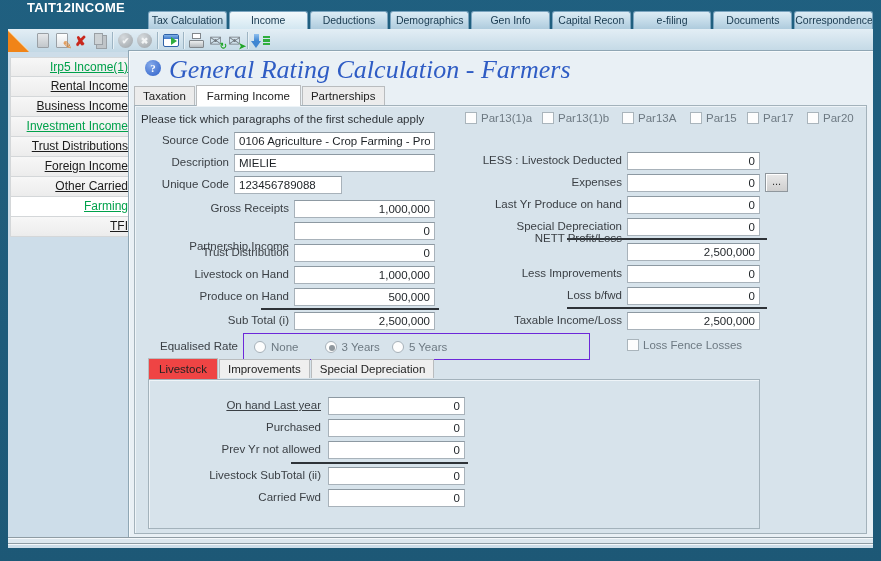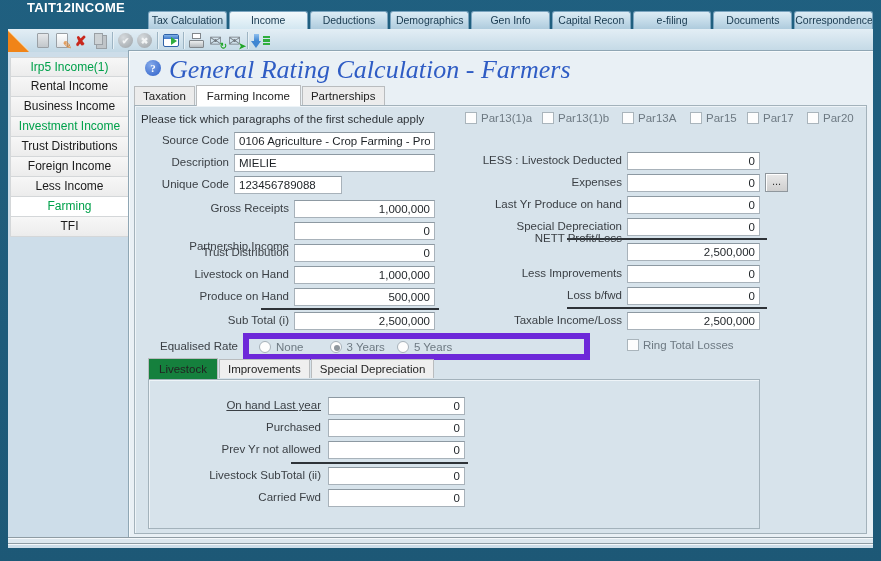--- a/index.html
+++ b/index.html
@@ -65,23 +65,23 @@
   .imp-arrow::before { content: ""; position: absolute; left: 2px; top: 0; width: 5px; height: 7px;
                        background: linear-gradient(#8fc0ef, #3f86d2); }
   .imp-arrow::after { content: ""; position: absolute; left: -1px; top: 7px; width: 0; height: 0;
                       border-left: 5.5px solid transparent; border-right: 5.5px solid transparent;
                       border-top: 7px solid #3f86d2; }
   .imp-bars { display: inline-flex; flex-direction: column; gap: 1px; }
   .imp-bars i { width: 7px; height: 2.5px; background: #2fae3e; }
 
   
   .sidebar { position: absolute; left: 2px; top: 28px; width: 119px; }
-  .side-item { height: 20px; line-height: 19px; text-align: center; font-size: 12px;
+  .side-item { height: 20px; line-height: 19px; text-align: right; font-size: 12px;
                color: #1b1b1b; background: linear-gradient(#f7f7f7, #ececec);
-               border: 1px solid #d4d7d9; border-top: none; cursor: pointer; }
+               border: 1px solid #d4d7d9; border-top: none; cursor: pointer; text-decoration: underline; }
   .side-item:first-child { border-top: 1px solid #d4d7d9; }
   .side-item.green { color: #00a14b; }
   .side-item.selected { background: #ffffff; }
 
   
   .main-panel { position: absolute; left: 120px; top: 21px; width: 745px; height: 487px;
                 background: #e9f0f5; border-left: 1px solid #8fa6b4; border-top: 1px solid #8fa6b4;
                 box-shadow: inset 1px 1px 0 #f6fafc; }
   .help-badge { position: absolute; left: 16px; top: 9px; width: 16px; height: 16px;
                 border-radius: 50%; background: radial-gradient(circle at 35% 30%, #84a9ea, #2c5fc8);
@@ -106,33 +106,33 @@
          background: #fff; border: 1px solid #a8b2ba; border-top-color: #8d99a2;
          padding: 0 4px; font-family: "Liberation Sans", sans-serif; }
   .fld.num { text-align: right; }
   .fld.txt { text-align: left; white-space: nowrap; overflow: hidden; }
   .sumline { position: absolute; height: 2px; background: #2e3338; }
 
   .cbx { position: absolute; display: flex; align-items: center; gap: 4px;
          font-size: 11.5px; color: #6d7982; }
   .cbx .box { width: 12px; height: 12px; background: #fdfdfd; border: 1px solid #aab5bc; }
 
-  .eq-group { position: absolute; border: 6px solid #6d28d9; background: transparent;
+  .eq-group { position: absolute; border: 1px solid #6d28d9; background: transparent;
               display: flex; align-items: center; font-size: 11.5px; color: #6d7982; }
   .radio { width: 12px; height: 12px; border-radius: 50%; background: #fdfdfd;
            border: 1px solid #a6b1b9; display: inline-block; position: relative;
            margin-right: 5px; flex: none; }
   .radio.sel::after { content: ""; position: absolute; left: 3px; top: 3px; width: 6px;
                       height: 6px; border-radius: 50%; background: #8f979d; }
   .ropt { display: inline-flex; align-items: center; }
 
   .btabs { position: absolute; display: flex; align-items: flex-end; }
   .btab { font-size: 11.5px; color: #222; background: #efefef; border: 1px solid #b9bcbe;
           border-bottom: none; padding: 3px 8px; margin-right: 1px; cursor: pointer; }
-  .btab.active { background: #15803d; padding: 4px 10px; margin-bottom: -1px; z-index: 2;
+  .btab.active { background: #ef4444; padding: 4px 10px; margin-bottom: -1px; z-index: 2;
                  position: relative; }
   .lv-panel { position: absolute; border: 1px solid #a3b2bb; background: #d7e3eb;
               box-shadow: inset 1px 1px 0 #eef4f8; }
 
   .ellipsis-btn { position: absolute; width: 23px; height: 19px; background:
                   linear-gradient(#e9e9e9, #cfcfcf); border: 1px solid #8f979d;
                   font-size: 11px; color: #333; text-align: center; line-height: 15px;
                   box-shadow: inset 1px 1px 0 #fff; cursor: pointer; }
 
   .groove { position: absolute; left: 0; top: 508px; width: 100%; height: 7px;
@@ -210,21 +210,21 @@
         </span>
     </div>
 
     <div class="sidebar">
       <div class="side-item green">Irp5 Income(1)</div>
       <div class="side-item">Rental Income</div>
       <div class="side-item">Business Income</div>
       <div class="side-item green">Investment Income</div>
       <div class="side-item">Trust Distributions</div>
       <div class="side-item">Foreign Income</div>
-      <div class="side-item">Less Income</div>
+      <div class="side-item">Other Carried</div>
       <div class="side-item green selected">Farming</div>
       <div class="side-item">TFI</div>
     </div>
 
     <div class="main-panel">
       <div class="help-badge">?</div>
       <div class="page-title">General Rating Calculation - Farmers</div>
 
       <div class="subtabs">
         <div class="stab">Taxation</div>
@@ -312,21 +312,21 @@
               <span class="radio sel"></span>
               <span>3 Years</span>
             </span>
           <span class="ropt" style="margin-left:-14px;">
               <span class="radio"></span>
               <span>5 Years</span>
             </span>
         </div>
         <div class="cbx" style="left:492px; top:233px;">
             <span class="box"></span>
-            <span>Ring Total Losses</span>
+            <span>Loss Fence Losses</span>
           </div>
 
         <div class="btabs" style="left:13px; top:252px;">
           <div class="btab active">Livestock</div>
           <div class="btab">Improvements</div>
           <div class="btab">Special Depreciation</div>
         </div>
 
         <div class="lv-panel" style="left:13px; top:273px; width:612px; height:150px;">
           <div class="lbl" style="left:12px; top:17px; width:160px;text-decoration:underline;">On hand Last year</div>

